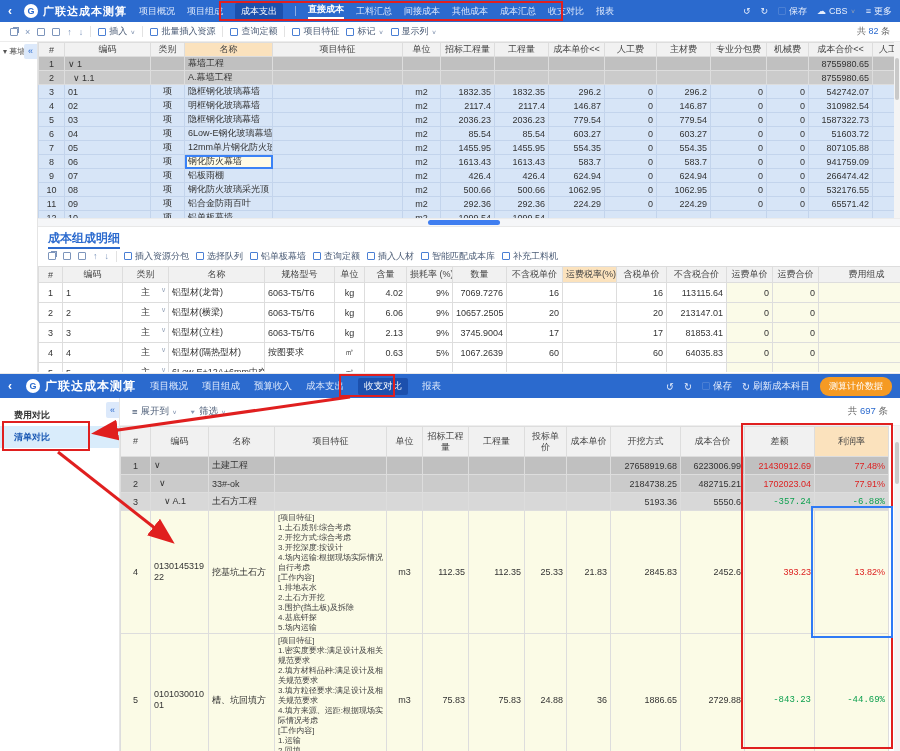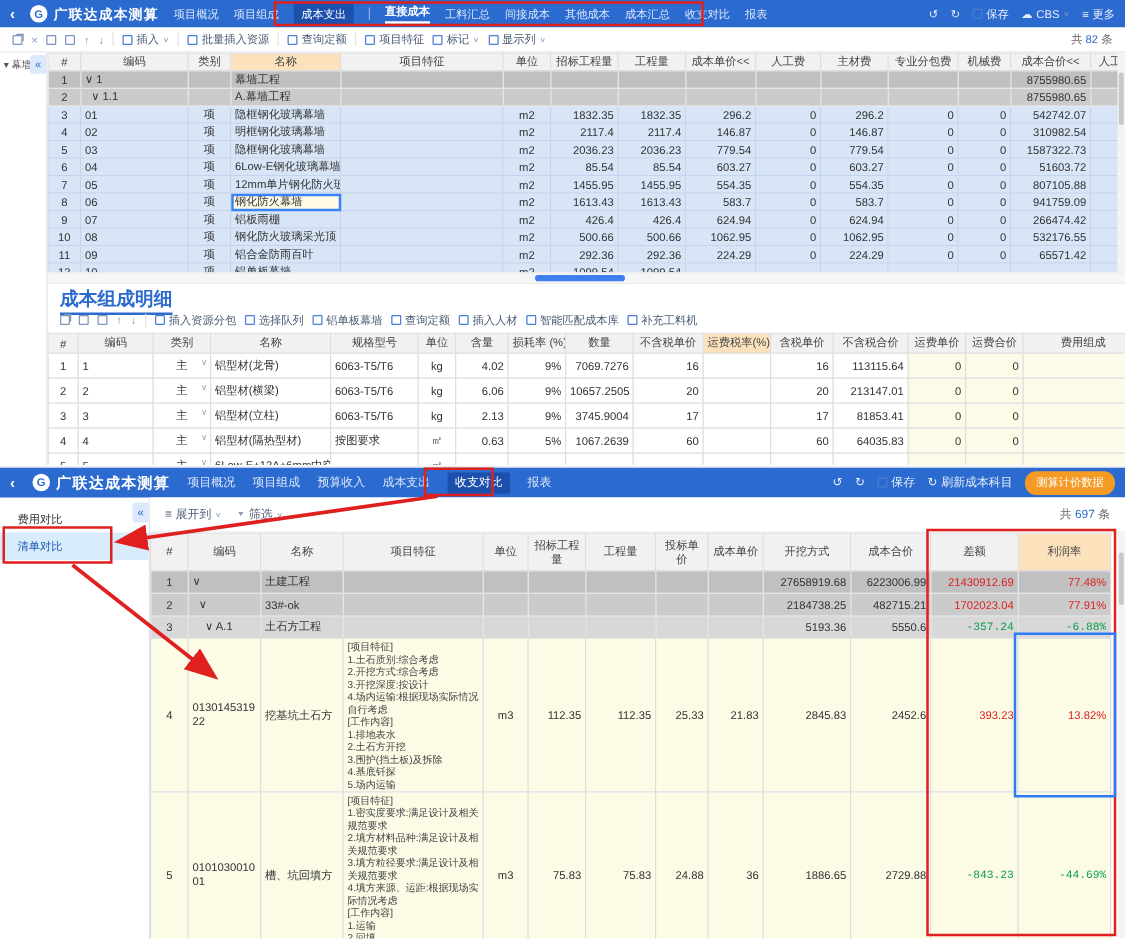--- a/index.html
+++ b/index.html
@@ -41,21 +41,21 @@
 
   
   .body { display:flex; height:330px; }
   .rail { width:38px; border-right:1px solid #e4e4e4; font-size:8px; color:#555; position:relative; }
   .rail .coll { position:absolute; right:0; top:2px; width:13px; height:15px; background:#dce9fb; color:#2b6ace; font-size:9px; text-align:center; line-height:15px; border-radius:2px 0 0 2px; }
   .rail .node { padding:4px 0 0 3px; white-space:nowrap; overflow:hidden; }
   .main { flex:1; min-width:0; display:flex; flex-direction:column; }
   .gw1 { height:176px; overflow:hidden; position:relative; }
   .hscroll { height:8px; background:#f5f6f8; position:relative; border-top:1px solid #ececec; }
   .hscroll .thumb { position:absolute; left:390px; top:1px; width:72px; height:5px; background:#3f7ef0; border-radius:3px; }
-  .ptitle { height:20px; border-top:1px solid #e8e8e8; padding:3px 0 0 10px; font-size:15px; }
+  .ptitle { height:20px; border-top:1px solid #e8e8e8; padding:3px 0 0 10px; font-size:12px; }
   .ptitle span { color:#2b6ace; font-weight:bold; border-bottom:2px solid #2b6ace; padding-bottom:2px; }
   .ptoolbar { height:20px; display:flex; align-items:center; gap:7px; padding:0 10px; font-size:9px; color:#4a5b75; white-space:nowrap; overflow:hidden; }
   .gw2 { height:106px; overflow:hidden; position:relative; }
 
   
   table { border-collapse:collapse; table-layout:fixed; }
   th,td { border:1px solid #ddd; font-size:9px; padding:0 3px; overflow:hidden; white-space:nowrap; color:#333; }
   thead th { background:#f1f1f1; font-weight:normal; color:#444; text-align:center; }
   #grid-top { width:874px; } #grid-top tr { height:14px; }
   #grid-det { width:876px; } #grid-det tr { height:20px; } #grid-det thead tr { height:16px; }
@@ -91,21 +91,21 @@
   td.dd { position:relative; }
   td.dd::after { content:"∨"; position:absolute; right:2px; color:#9aa7bb; font-size:7px; }
 
   
   .vsb { position:absolute; right:0; top:0; bottom:0; width:6px; background:#f4f4f4; }
   .vsb .vthumb { position:absolute; left:1px; top:16px; width:4px; height:42px; background:#c9c9c9; border-radius:2px; }
 
   
   .body2 { display:flex; height:354px; }
   .sidebar2 { width:120px; border-right:1px solid #e6e6e6; position:relative; padding-top:6px; font-size:9px; color:#333; }
-  .sidebar2 .item { height:22px; line-height:22px; padding-left:14px; cursor:default; }
+  .sidebar2 .item { height:22px; line-height:22px; padding-left:14px; cursor:default;font-weight:bold; }
   .sidebar2 .item.active { background:#d9ecfb; color:#1d5bb5; }
   .sidebar2 .coll2 { position:absolute; right:0; top:4px; width:13px; height:16px; background:#dce9fb; color:#2b6ace; font-size:9px; text-align:center; line-height:16px; border-radius:2px 0 0 2px; }
   .main2 { flex:1; min-width:0; display:flex; flex-direction:column; }
   .gw3 { height:326px; overflow:hidden; position:relative; }
 
   
   .overlay { position:absolute; inset:0; width:900px; height:751px; pointer-events:none; z-index:50; }
 </style>
 </head>
 <body>

